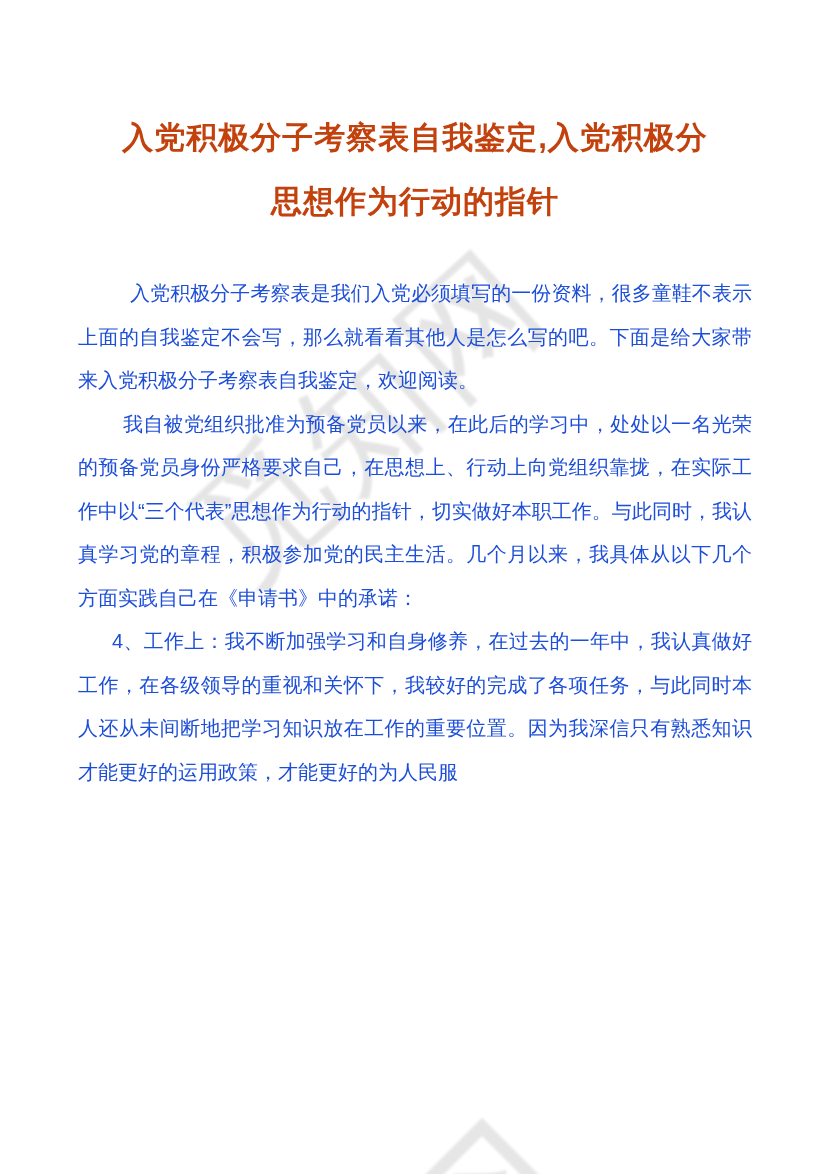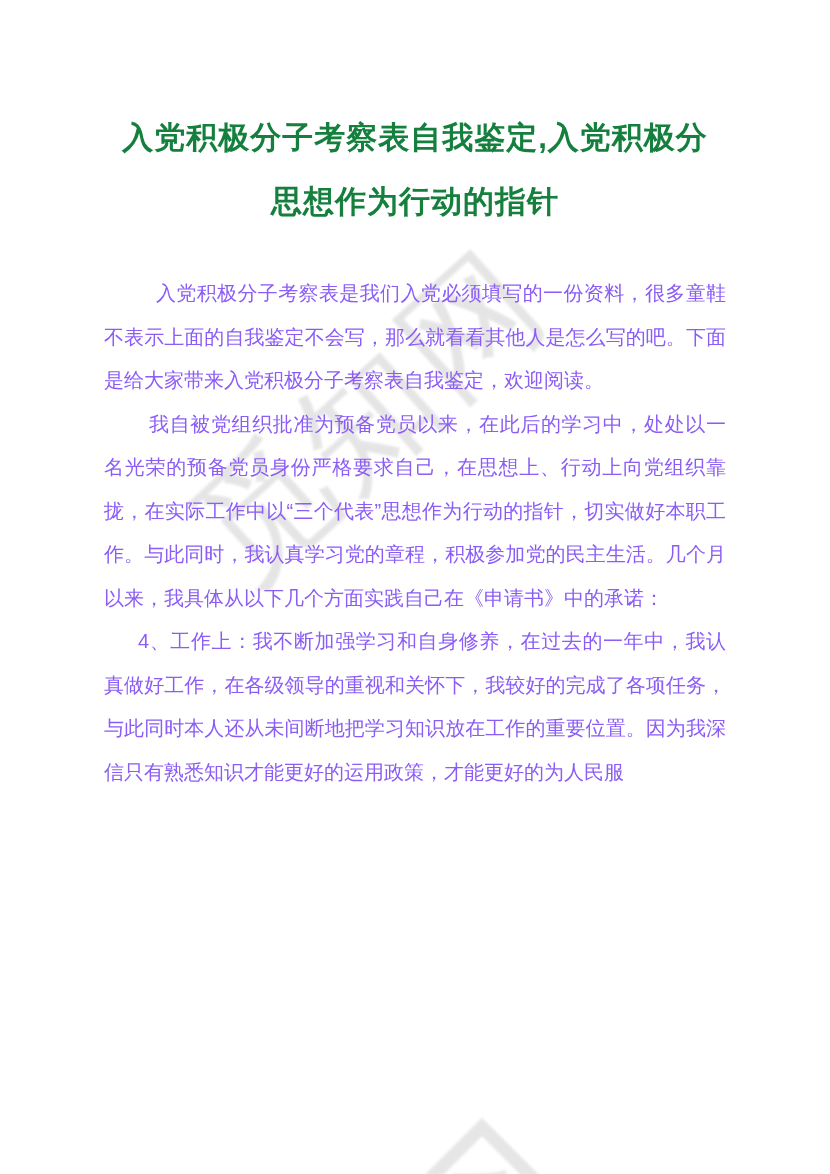--- a/index.html
+++ b/index.html
@@ -53,30 +53,30 @@
     user-select: none;
   }
   
   .doc-title {
     position: relative;
     margin: 106px 55px 0;
     text-align: center;
     font-size: 31px;
     font-weight: 700;
     line-height: 64px;
-    color: #15803d;
+    color: #c2410c;
     letter-spacing: 1px;
   }
   .doc-title .tl { display: block; }
   .para {
     position: relative;
-    margin: 0 104px;
+    margin: 0 78px;
     font-size: 20px;
     line-height: 43.5px;
-    color: #8b5cf6;
+    color: #1d4ed8;
     text-align: justify;
   }
   .para-intro   { margin-top: 38px; text-indent: 2.6em; }
   .para-heading { margin-top: 43px; text-indent: 1.45em; }
   .para-body    { text-indent: 2.25em; }
   .para-num     { text-indent: 1.7em; }
 </style>
 </head>
 <body>
 

